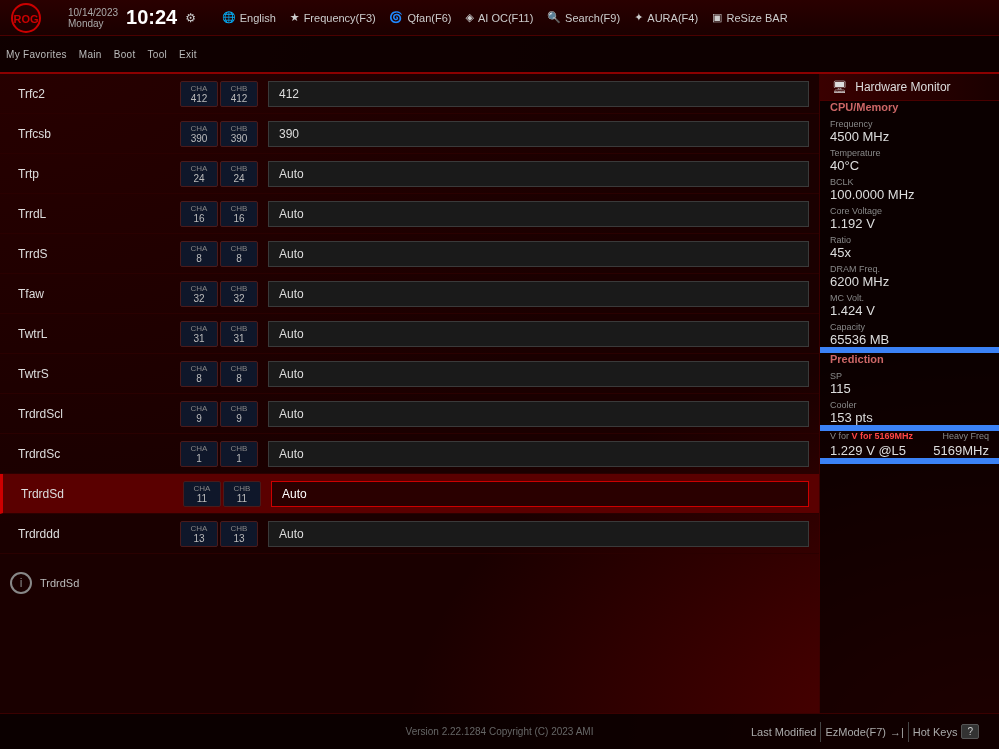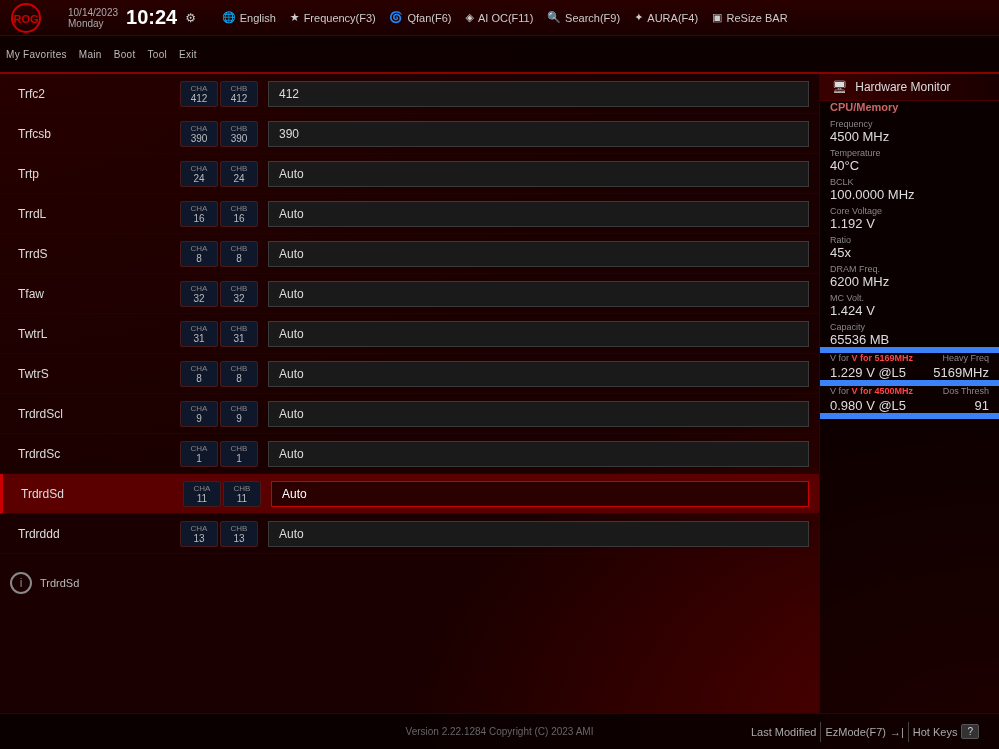--- a/index.html
+++ b/index.html
@@ -562,42 +562,45 @@
           <div class="hw-label">MC Volt.</div>
           <div class="hw-value">1.424 V</div>
         </div>
         <div class="hw-item">
           <div class="hw-label">Capacity</div>
           <div class="hw-value">65536 MB</div>
         </div>
       </div>
     </div>
 
+    <div class="hw-section">
+      <div class="hw-section-title">Prediction</div>
+      <div class="hw-grid">
+        <div class="hw-item">
+          <div class="hw-label">SP</div>
+          <div class="hw-value">115</div>
+        </div>
+        <div class="hw-item">
+          <div class="hw-label">Cooler</div>
+          <div class="hw-value">153 pts</div>
+        </div>
+      </div>
+    </div>
 
     <div class="hw-section">
       <div style="display:flex; justify-content:space-between; margin-bottom:2px;">
         <span class="hw-label">V for <span style="color:#ff4444;font-weight:bold;">V for 5169MHz</span></span>
         <span class="hw-label">Heavy Freq</span>
       </div>
       <div style="display:flex; justify-content:space-between;">
         <span class="hw-value">1.229 V @L5</span>
         <span class="hw-value">5169MHz</span>
       </div>
     </div>
 
-    <div class="hw-section">
-      <div style="display:flex; justify-content:space-between; margin-bottom:2px;">
-        <span class="hw-label">V for <span style="color:#ff4444;font-weight:bold;">V for 4500MHz</span></span>
-        <span class="hw-label">Dos Thresh</span>
-      </div>
-      <div style="display:flex; justify-content:space-between;">
-        <span class="hw-value">0.980 V @L5</span>
-        <span class="hw-value">91</span>
-      </div>
-    </div>
   </div>
 </div>
 
 <div class="bottom-bar">
   <div style="width:80px;"></div>
   <div class="bottom-center">Version 2.22.1284 Copyright (C) 2023 AMI</div>
   <div class="bottom-right">
     <div class="bottom-btn">
       <span>Last Modified</span>
     </div>

